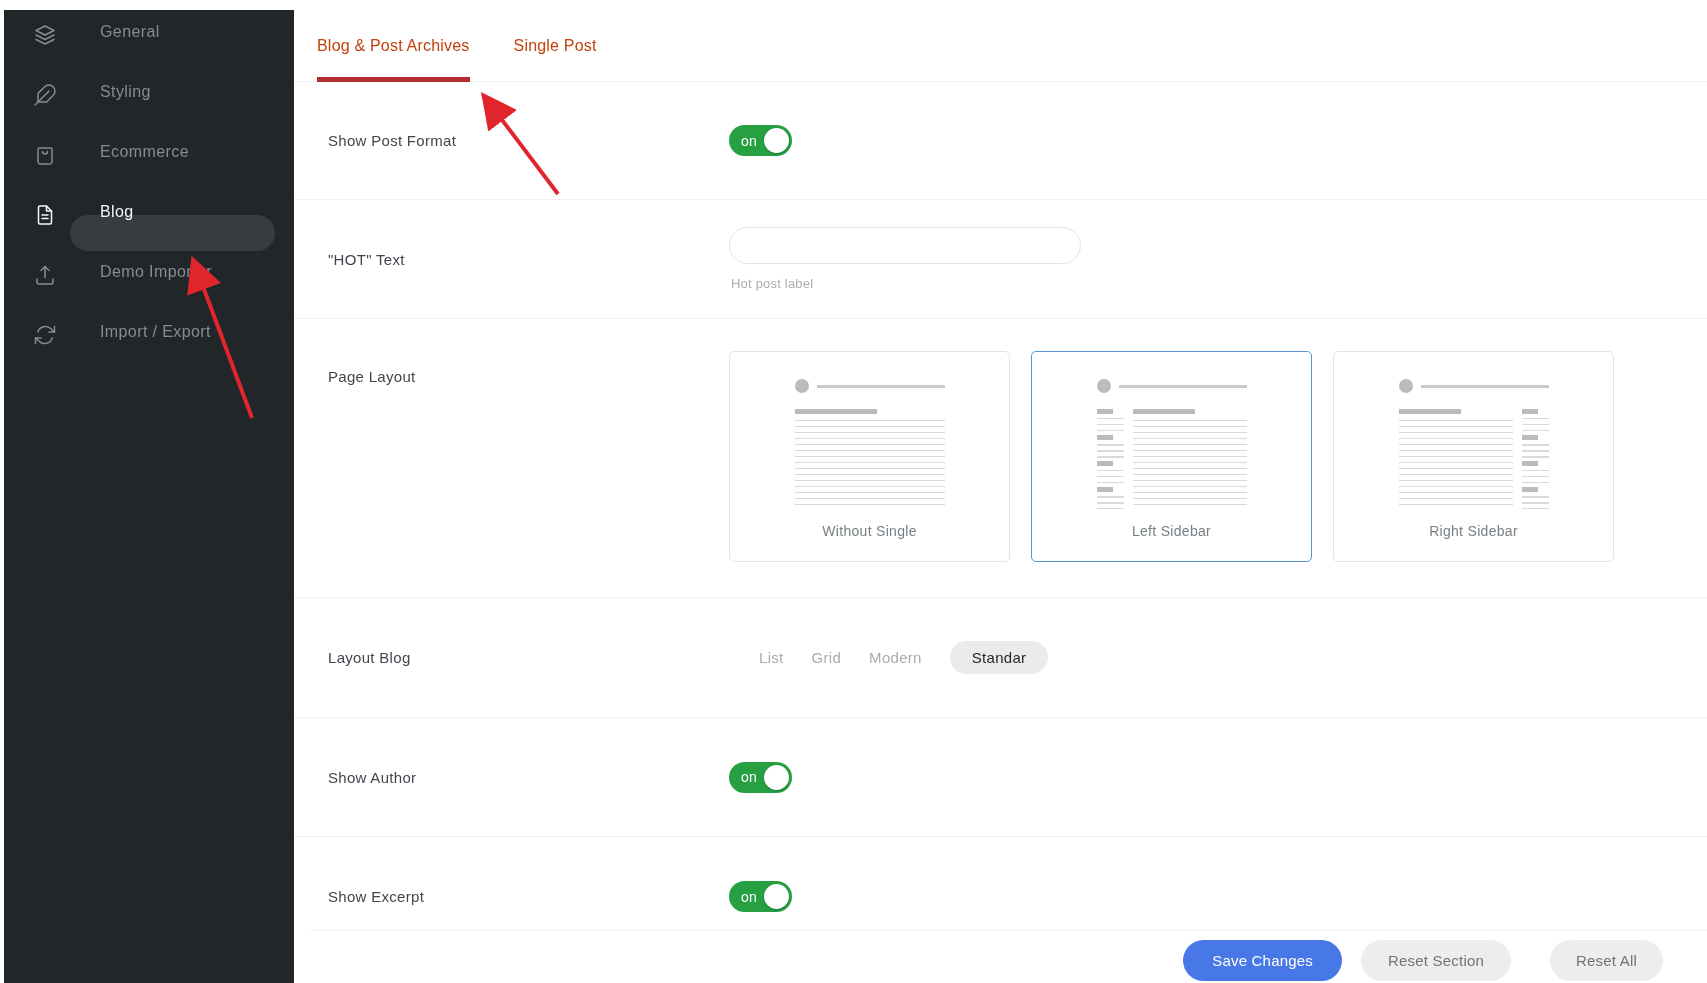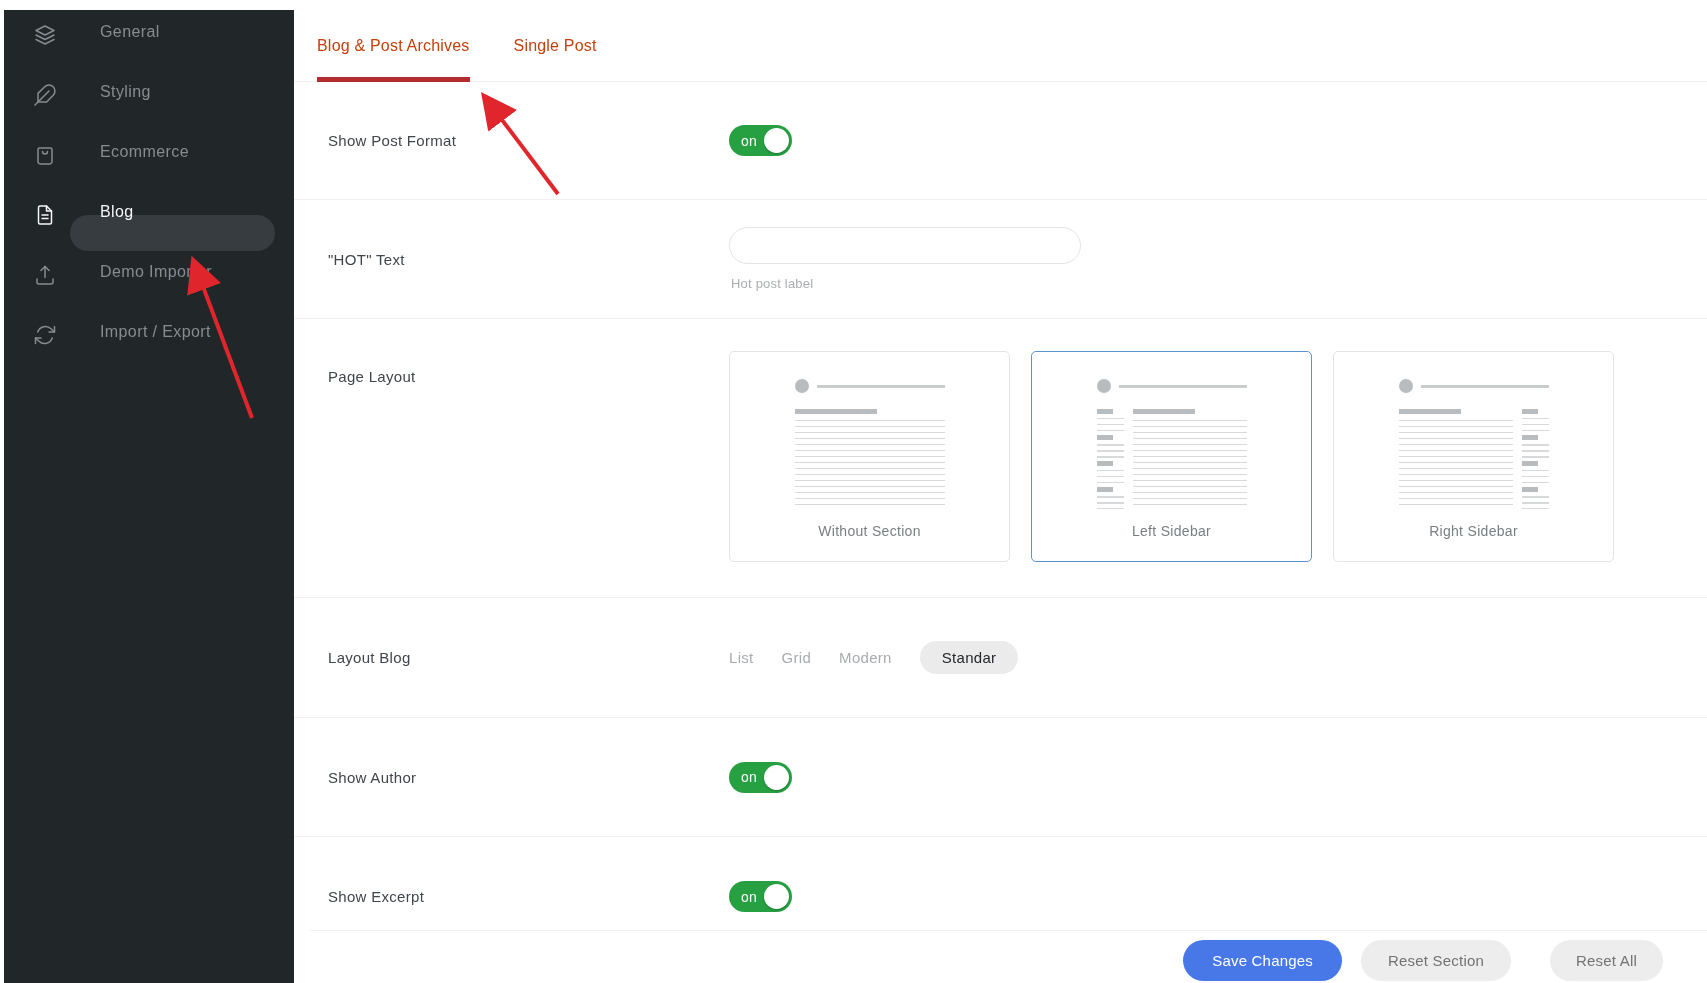--- a/index.html
+++ b/index.html
@@ -30,21 +30,21 @@
     color:#c2410c; letter-spacing:.2px; margin-right:44px; cursor:pointer; }
   .tab.active::after { content:""; position:absolute; left:0; right:0; bottom:-1px;
     height:5px; background:#b32d2e; }
 
   .row { display:grid; grid-template-columns:401px 1fr; padding-left:34px;
     border-bottom:1px solid #f0f0f1; align-items:center; }
   .row-label { font-size:15px; color:#40464d; letter-spacing:.3px; }
   .row-1 { height:118px; } .row-2 { height:119px; }
   .row-3 { height:279px; align-items:start; }
   .row-3 .row-label { padding-top:49px; }
-  .row-4 { height:120px; } .row-5 { height:119px; }
+  .row-4 { height:120px;gap:30px; } .row-5 { height:119px; }
   .row-6 { height:119px; border-bottom:none; }
 
   
   .toggle { width:63px; height:31px; border-radius:16px; background:#27a042;
     display:flex; align-items:center; cursor:pointer; }
   .toggle-state { color:#fff; font-size:14px; margin-left:12px; letter-spacing:.3px; }
   .toggle-knob { width:25px; height:25px; border-radius:50%; background:#fff;
     margin-left:auto; margin-right:3px; box-shadow:0 1px 2px rgba(0,0,0,.25); }
 
   
@@ -208,21 +208,21 @@
                     <span class="skel-avatar"></span>
                     <span class="skel-hline"></span>
                   </div>
                 <div class="skel-body">
                   <div class="skel-main">
                       <div class="skel-heading"></div>
                       <div class="skel-lines"></div>
                     </div>
                 </div>
               </div>
-              <div class="card-label">Without Section</div>
+              <div class="card-label">Without Single</div>
             </div>
 
             <div class="card selected">
               <div class="skel">
                 <div class="skel-header">
                     <span class="skel-avatar"></span>
                     <span class="skel-hline"></span>
                   </div>
                 <div class="skel-body">
                   <div class="skel-side">

